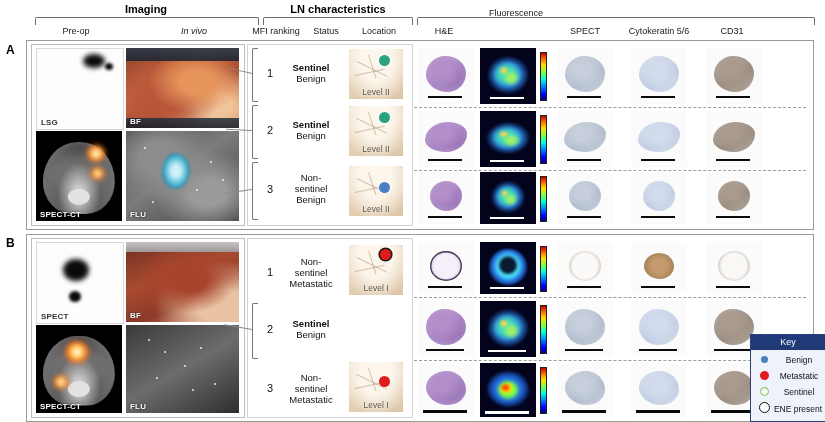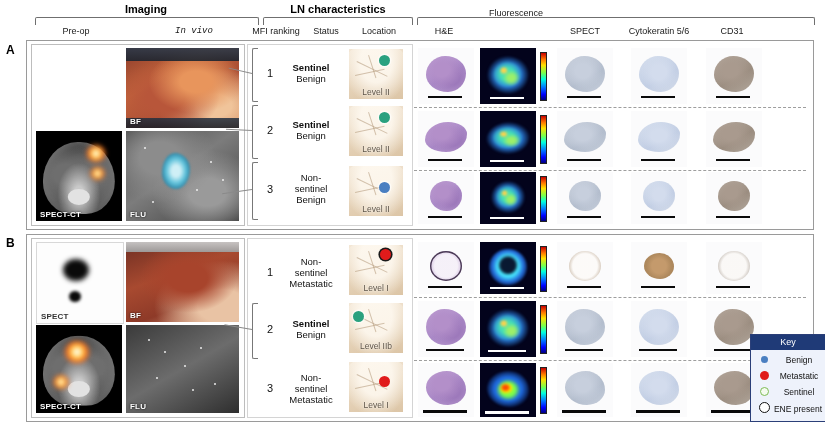--- a/index.html
+++ b/index.html
@@ -142,38 +142,43 @@
 <div class="fig">
 
   <div class="group-title" style="left:262px;top:3px;width:152px;">LN characteristics</div>
   <div class="group-title" style="left:32px;top:3px;width:228px;">Imaging</div>
 
   <div class="group-bracket" style="left:35px;top:17px;width:222px;"></div>
   <div class="group-bracket" style="left:263px;top:17px;width:148px;"></div>
   <div class="group-bracket" style="left:417px;top:17px;width:396px;"></div>
 
   <div class="col-head" style="left:30px;top:26px;width:92px;">Pre-op</div>
-  <div class="col-head" style="left:148px;top:26px;width:92px;font-family:Liberation Mono, monospace;"><i>In vivo</i></div>
+  <div class="col-head" style="left:148px;top:26px;width:92px;"><i>In vivo</i></div>
   <div class="col-head" style="left:245px;top:26px;width:62px;">MFI ranking</div>
   <div class="col-head" style="left:303px;top:26px;width:46px;">Status</div>
   <div class="col-head" style="left:348px;top:26px;width:62px;">Location</div>
   <div class="col-head" style="left:413px;top:26px;width:62px;">H&amp;E</div>
   <div class="col-head" style="left:478px;top:8px;width:76px;">Fluorescence</div>
   <div class="col-head" style="left:558px;top:26px;width:54px;">SPECT</div>
   <div class="col-head" style="left:614px;top:26px;width:90px;">Cytokeratin 5/6</div>
   <div class="col-head" style="left:706px;top:26px;width:52px;">CD31</div>
 
   <div class="panel-letter" style="left:6px;top:43px;">A</div>
 
   <div class="panel-box" style="left:26px;top:40px;width:786px;height:188px;"></div>
 
   <div class="inner-box" style="left:31px;top:44px;width:212px;height:180px;"></div>
 
   <div class="inner-box" style="left:247px;top:44px;width:164px;height:180px;border-color:#d4d4d4;"></div>
 
+  <div class="tile planar" style="left:36px;top:48px;width:86px;height:80px;">
+    <div class="blob" style="left:46px;top:5px;width:22px;height:14px;"></div>
+    <div class="blob sm" style="left:68px;top:14px;width:8px;height:7px;"></div>
+    <div class="lab lab-light">LSG</div>
+  </div>
 
   <div class="tile spectct" style="left:36px;top:131px;width:86px;height:90px;">
     <div class="ct"></div>
     <div class="ctspine"></div>
     <div class="hot" style="left:50px;top:14px;width:20px;height:17px;"></div>
     <div class="hot" style="left:54px;top:36px;width:15px;height:13px;"></div>
     <div class="lab lab-dark">SPECT-CT</div>
   </div>
 
   <div class="tile bf" style="left:126px;top:48px;width:113px;height:80px;">
@@ -359,28 +364,20 @@
     <div class="lvl">Level I</div>
   </div>
 
   <div class="mfi-bracket" style="left:252px;top:303px;height:54px;"></div>
   <div class="leader" style="left:252px;top:330px;width:28px;transform:rotate(190deg);"></div>
   <div class="rank" style="left:262px;top:323px;width:16px;">2</div>
   <div class="status" style="left:283px;top:318px;">
     <span class="s1">Sentinel</span>
     <span class="s2">Benign</span>
   </div>
-  <div class="neck" style="left:349px;top:303px;width:54px;height:50px;">
-    <div class="shade"></div>
-    <div class="ln" style="left:8px;top:12px;width:34px;transform:rotate(26deg);"></div>
-    <div class="ln" style="left:6px;top:26px;width:30px;transform:rotate(-12deg);"></div>
-    <div class="ln" style="left:20px;top:6px;width:24px;transform:rotate(72deg);"></div>
-    <div class="node benign" style="left:4px;top:8px;width:11px;height:11px;"></div>
-    <div class="lvl">Level IIb</div>
-  </div>
 
   <div class="rank" style="left:262px;top:382px;width:16px;">3</div>
   <div class="status" style="left:283px;top:372px;">
     <span class="s2" style="width:40px;display:block;margin:0 auto;">Non-sentinel</span>
     <span class="s2">Metastatic</span>
   </div>
   <div class="neck" style="left:349px;top:362px;width:54px;height:50px;">
     <div class="shade"></div>
     <div class="ln" style="left:8px;top:12px;width:34px;transform:rotate(26deg);"></div>
     <div class="ln" style="left:6px;top:26px;width:30px;transform:rotate(-12deg);"></div>

